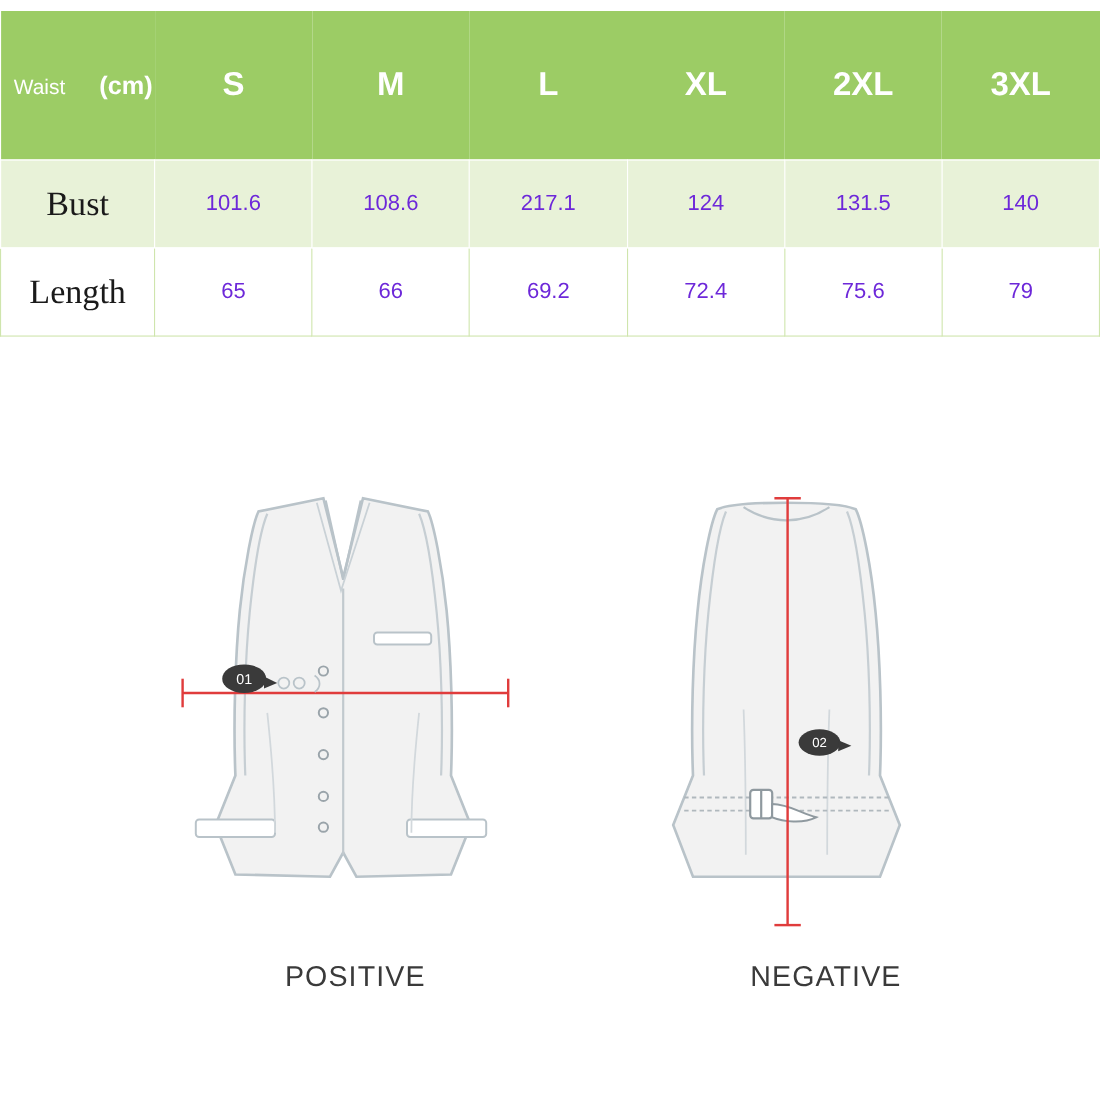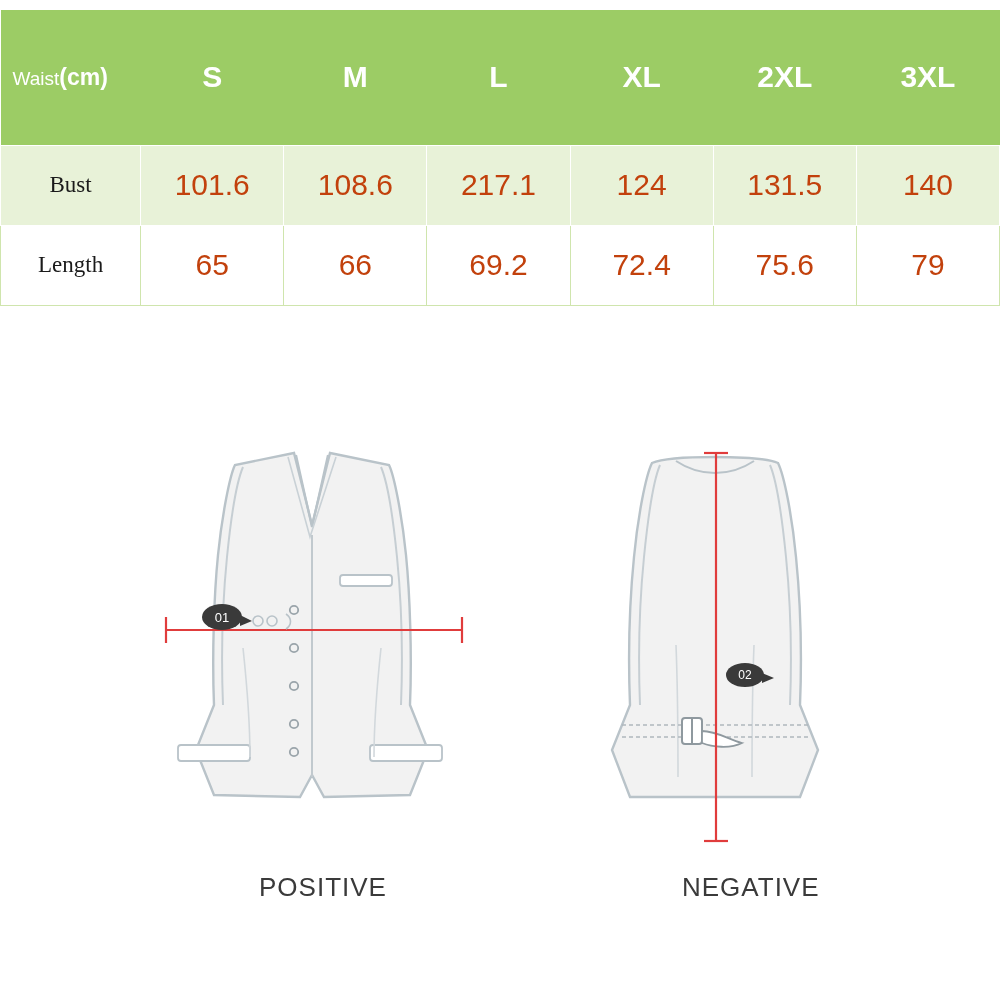--- a/index.html
+++ b/index.html
@@ -42,43 +42,44 @@
   }
   table.size-chart thead th.corner {
     font-size: 19px;
     text-align: left;
     padding-left: 12px;
     font-weight: normal;
   }
   table.size-chart thead th.corner .unit {
     font-size: 23px;
     font-weight: bold;
+    margin-left: 31px;
   }
   table.size-chart tbody tr {
     height: 80px;
   }
   table.size-chart tbody tr.row-a {
     background: #e8f2d8;
   }
   table.size-chart tbody tr.row-b {
     background: #ffffff;
   }
   table.size-chart tbody tr.row-c {
     background: #cfe5ad;
   }
   table.size-chart tbody td {
     border: 1px solid #ffffff;
     text-align: center;
     vertical-align: middle;
-    font-size: 30px;
-    color: #c2410c;
+    font-size: 20px;
+    color: #6d28d9;
     padding: 0;
   }
   table.size-chart tbody td.rowhead {
-    font-size: 23px;
+    font-size: 31px;
     color: #1a1a1a;
     font-family: "Liberation Serif", serif;
   }
   table.size-chart tbody tr.row-b td {
     border-color: #cfe5ad;
     margin-left: 36px;
   }
   table.size-chart tbody tr.row-a td,
   table.size-chart tbody tr.row-c td {
     border-color: #ffffff;

